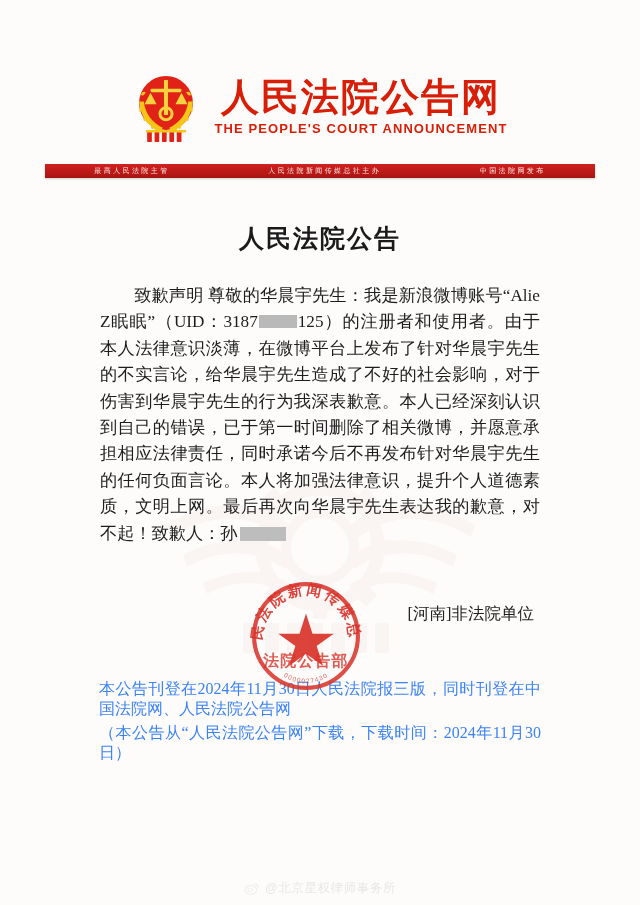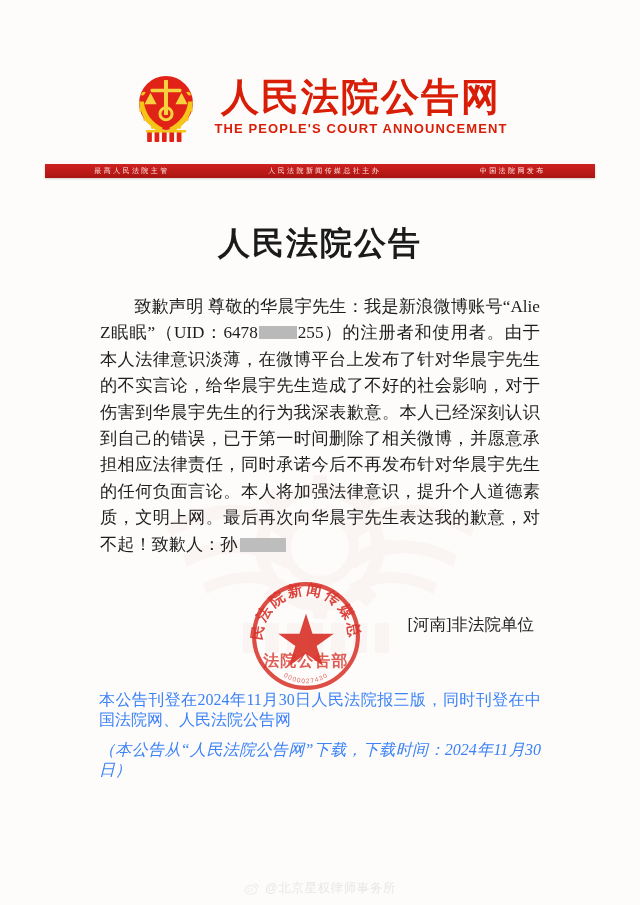--- a/index.html
+++ b/index.html
@@ -64,21 +64,21 @@
   .ribbon span{
     font-family:"Liberation Sans","DejaVu Sans",sans-serif;
     color:#ffe9e6;font-size:7px;letter-spacing:2.4px;
     white-space:nowrap;line-height:14px;
   }
 
   
   .doc-title{
     position:relative;z-index:2;
     text-align:center;
-    font-size:32px;font-weight:bold;
+    font-size:25px;font-weight:bold;
     color:#1a1a1a;
     letter-spacing:2px;
     margin-top:44px;
     font-family:"Liberation Serif","DejaVu Serif",serif;
   }
 
   
   .body-wrap{
     position:relative;z-index:2;
     margin:28px auto 0 auto;
@@ -130,21 +130,21 @@
   
   .footer-wrap{
     position:relative;z-index:2;
     width:442px;margin:54px auto 0 auto;
   }
   .footer-text{
     font-size:16px;line-height:20px;color:#3b82f6;
     text-align:justify;word-break:break-all;
     font-family:"Liberation Serif","DejaVu Serif",serif;
   }
-  .footer-text.second{margin-top:10px;font-style:italic;}
+  .footer-text.second{margin-top:4px;}
 
   
   .watermark{
     position:absolute;z-index:4;
     left:0;right:0;bottom:8px;
     display:flex;align-items:center;justify-content:center;gap:5px;
     opacity:0.22;
   }
   .wm-icon{width:16px;height:13px;flex:none;}
   .wm-text{
@@ -238,21 +238,21 @@
     <div class="ribbon">
       <span>最高人民法院主管</span>
       <span>人民法院新闻传媒总社主办</span>
       <span>中国法院网发布</span>
     </div>
   </div>
 
   <div class="doc-title">人民法院公告</div>
 
   <div class="body-wrap">
-    <div class="body-text"><span class="indent"></span><span>致歉声明 尊敬的华晨宇先生：我是新浪微博账号“AlieZ眠眠”（UID：6478</span><span class="redact"></span><span>255）的注册者和使用者。由于本人法律意识淡薄，在微博平台上发布了针对华晨宇先生的不实言论，给华晨宇先生造成了不好的社会影响，对于伤害到华晨宇先生的行为我深表歉意。本人已经深刻认识到自己的错误，已于第一时间删除了相关微博，并愿意承担相应法律责任，同时承诺今后不再发布针对华晨宇先生的任何负面言论。本人将加强法律意识，提升个人道德素质，文明上网。最后再次向华晨宇先生表达我的歉意，对不起！致歉人：孙</span><span class="redact-name"></span></div>
+    <div class="body-text"><span class="indent"></span><span>致歉声明 尊敬的华晨宇先生：我是新浪微博账号“AlieZ眠眠”（UID：3187</span><span class="redact"></span><span>125）的注册者和使用者。由于本人法律意识淡薄，在微博平台上发布了针对华晨宇先生的不实言论，给华晨宇先生造成了不好的社会影响，对于伤害到华晨宇先生的行为我深表歉意。本人已经深刻认识到自己的错误，已于第一时间删除了相关微博，并愿意承担相应法律责任，同时承诺今后不再发布针对华晨宇先生的任何负面言论。本人将加强法律意识，提升个人道德素质，文明上网。最后再次向华晨宇先生表达我的歉意，对不起！致歉人：孙</span><span class="redact-name"></span></div>
   </div>
 
   <div class="signer">[河南]非法院单位</div>
 
   <svg class="seal" viewBox="0 0 200 200">
     <defs>
       <path id="sealArcTop" d="M 26 104 A 74 74 0 0 1 174 104"></path>
       <path id="sealArcBot" d="M 32 112 A 68 68 0 0 0 168 112"></path>
     </defs>
     <circle cx="100" cy="100" r="88" fill="none" stroke="#d8352c" stroke-width="7" opacity="0.88"></circle>

